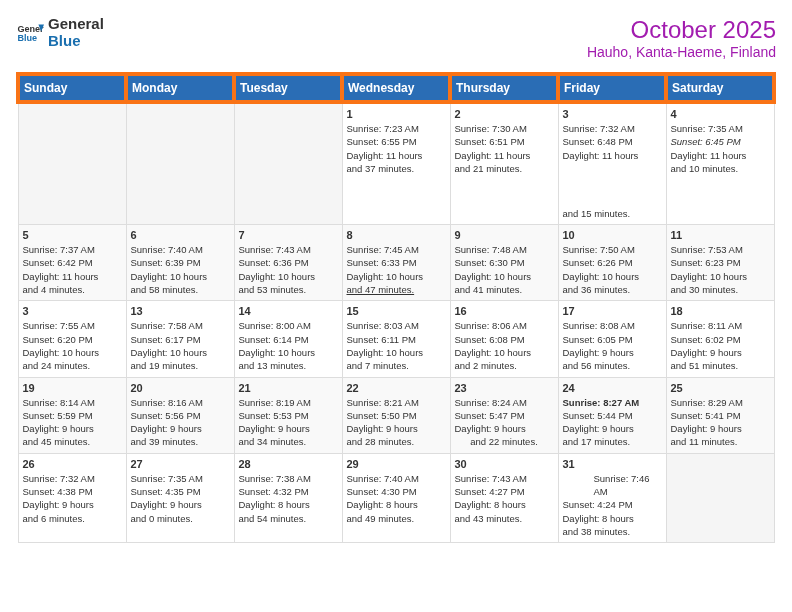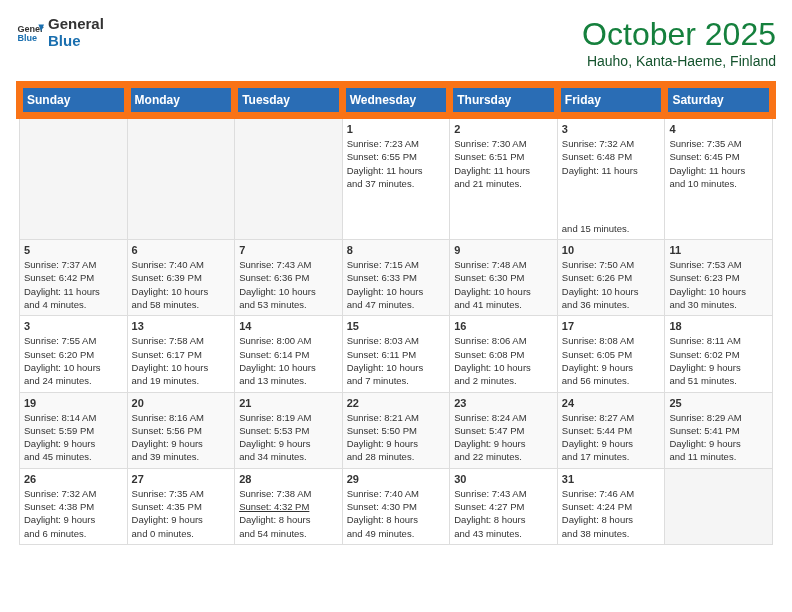--- a/index.html
+++ b/index.html
@@ -22,41 +22,41 @@
       gap: 4px;
     }
     .logo-icon {
       width: 28px;
       height: 28px;
     }
     .title-area {
       text-align: right;
     }
     .month-title {
-      font-size: 32px;
-      color: #15803d;
+      font-size: 24px;
+      color: #a21caf;
       font-weight: 300;
     }
     .location-title {
       font-size: 14px;
-      color: #14532d;
+      color: #a21caf;
     }
     .calendar {
       width: 100%;
       border-collapse: collapse;
       border: 1px solid #ccc;
     }
     .calendar th {
       background-color: #2a6db5;
       color: #fff;
       font-size: 12px;
       font-weight: bold;
       padding: 5px 4px;
       text-align: left;
-      border: 7px solid #f97316;
+      border: 4px solid #f97316;
     }
     .calendar td {
       vertical-align: top;
       font-size: 9.5px;
       color: #333;
       padding: 4px 4px;
       border: 1px solid #ddd;
       width: calc(100% / 7);
       background: #fff;
       min-height: 70px;
@@ -139,21 +139,21 @@
             <span style="display: block;">Sunrise: 7:32 AM</span>
             <span style="display: block;">Sunset: 6:48 PM</span>
             <span style="display: block;">Daylight: 11 hours</span>
             <span style="display: block; margin-top: 45px;">and 15 minutes.</span>
           </div>
         </td>
         <td>
           <span class="day-number">4</span>
           <div class="day-info">
             <span style="display: block;">Sunrise: 7:35 AM</span>
-            <span style="display: block;">Sunset: 6:45 PM</span>
+            <span style="display: block; font-style: italic;">Sunset: 6:45 PM</span>
             <span style="display: block;">Daylight: 11 hours</span>
             <span style="display: block;">and 10 minutes.</span>
           </div>
         </td>
       </tr>
       <tr>
         <td>
           <span class="day-number">5</span>
           <div class="day-info">
             <span style="display: block;">Sunrise: 7:37 AM</span>
@@ -176,24 +176,24 @@
           <div class="day-info">
             <span style="display: block;">Sunrise: 7:43 AM</span>
             <span style="display: block;">Sunset: 6:36 PM</span>
             <span style="display: block;">Daylight: 10 hours</span>
             <span style="display: block;">and 53 minutes.</span>
           </div>
         </td>
         <td>
           <span class="day-number">8</span>
           <div class="day-info">
-            <span style="display: block;">Sunrise: 7:15 AM</span>
+            <span style="display: block;">Sunrise: 7:45 AM</span>
             <span style="display: block;">Sunset: 6:33 PM</span>
             <span style="display: block;">Daylight: 10 hours</span>
-            <span style="display: block;">and 47 minutes.</span>
+            <span style="display: block; text-decoration: underline;">and 47 minutes.</span>
           </div>
         </td>
         <td>
           <span class="day-number">9</span>
           <div class="day-info">
             <span style="display: block;">Sunrise: 7:48 AM</span>
             <span style="display: block;">Sunset: 6:30 PM</span>
             <span style="display: block;">Daylight: 10 hours</span>
             <span style="display: block;">and 41 minutes.</span>
           </div>
@@ -318,27 +318,27 @@
             <span style="display: block;">Daylight: 9 hours</span>
             <span style="display: block;">and 28 minutes.</span>
           </div>
         </td>
         <td>
           <span class="day-number">23</span>
           <div class="day-info">
             <span style="display: block;">Sunrise: 8:24 AM</span>
             <span style="display: block;">Sunset: 5:47 PM</span>
             <span style="display: block;">Daylight: 9 hours</span>
-            <span style="display: block;">and 22 minutes.</span>
+            <span style="display: block; text-align: center;">and 22 minutes.</span>
           </div>
         </td>
         <td>
           <span class="day-number">24</span>
           <div class="day-info">
-            <span style="display: block;">Sunrise: 8:27 AM</span>
+            <span style="display: block; font-weight: bold;">Sunrise: 8:27 AM</span>
             <span style="display: block;">Sunset: 5:44 PM</span>
             <span style="display: block;">Daylight: 9 hours</span>
             <span style="display: block;">and 17 minutes.</span>
           </div>
         </td>
         <td>
           <span class="day-number">25</span>
           <div class="day-info">
             <span style="display: block;">Sunrise: 8:29 AM</span>
             <span style="display: block;">Sunset: 5:41 PM</span>
@@ -363,21 +363,21 @@
             <span style="display: block;">Sunrise: 7:35 AM</span>
             <span style="display: block;">Sunset: 4:35 PM</span>
             <span style="display: block;">Daylight: 9 hours</span>
             <span style="display: block;">and 0 minutes.</span>
           </div>
         </td>
         <td>
           <span class="day-number">28</span>
           <div class="day-info">
             <span style="display: block;">Sunrise: 7:38 AM</span>
-            <span style="display: block; text-decoration: underline;">Sunset: 4:32 PM</span>
+            <span style="display: block;">Sunset: 4:32 PM</span>
             <span style="display: block;">Daylight: 8 hours</span>
             <span style="display: block;">and 54 minutes.</span>
           </div>
         </td>
         <td>
           <span class="day-number">29</span>
           <div class="day-info">
             <span style="display: block;">Sunrise: 7:40 AM</span>
             <span style="display: block;">Sunset: 4:30 PM</span>
             <span style="display: block;">Daylight: 8 hours</span>
@@ -389,21 +389,21 @@
           <div class="day-info">
             <span style="display: block;">Sunrise: 7:43 AM</span>
             <span style="display: block;">Sunset: 4:27 PM</span>
             <span style="display: block;">Daylight: 8 hours</span>
             <span style="display: block;">and 43 minutes.</span>
           </div>
         </td>
         <td>
           <span class="day-number">31</span>
           <div class="day-info">
-            <span style="display: block;">Sunrise: 7:46 AM</span>
+            <span style="display: block; margin-left: 31px;">Sunrise: 7:46 AM</span>
             <span style="display: block;">Sunset: 4:24 PM</span>
             <span style="display: block;">Daylight: 8 hours</span>
             <span style="display: block;">and 38 minutes.</span>
           </div>
         </td>
         <td class="empty-cell"></td>
       </tr>
     </tbody>
 </table>
 

